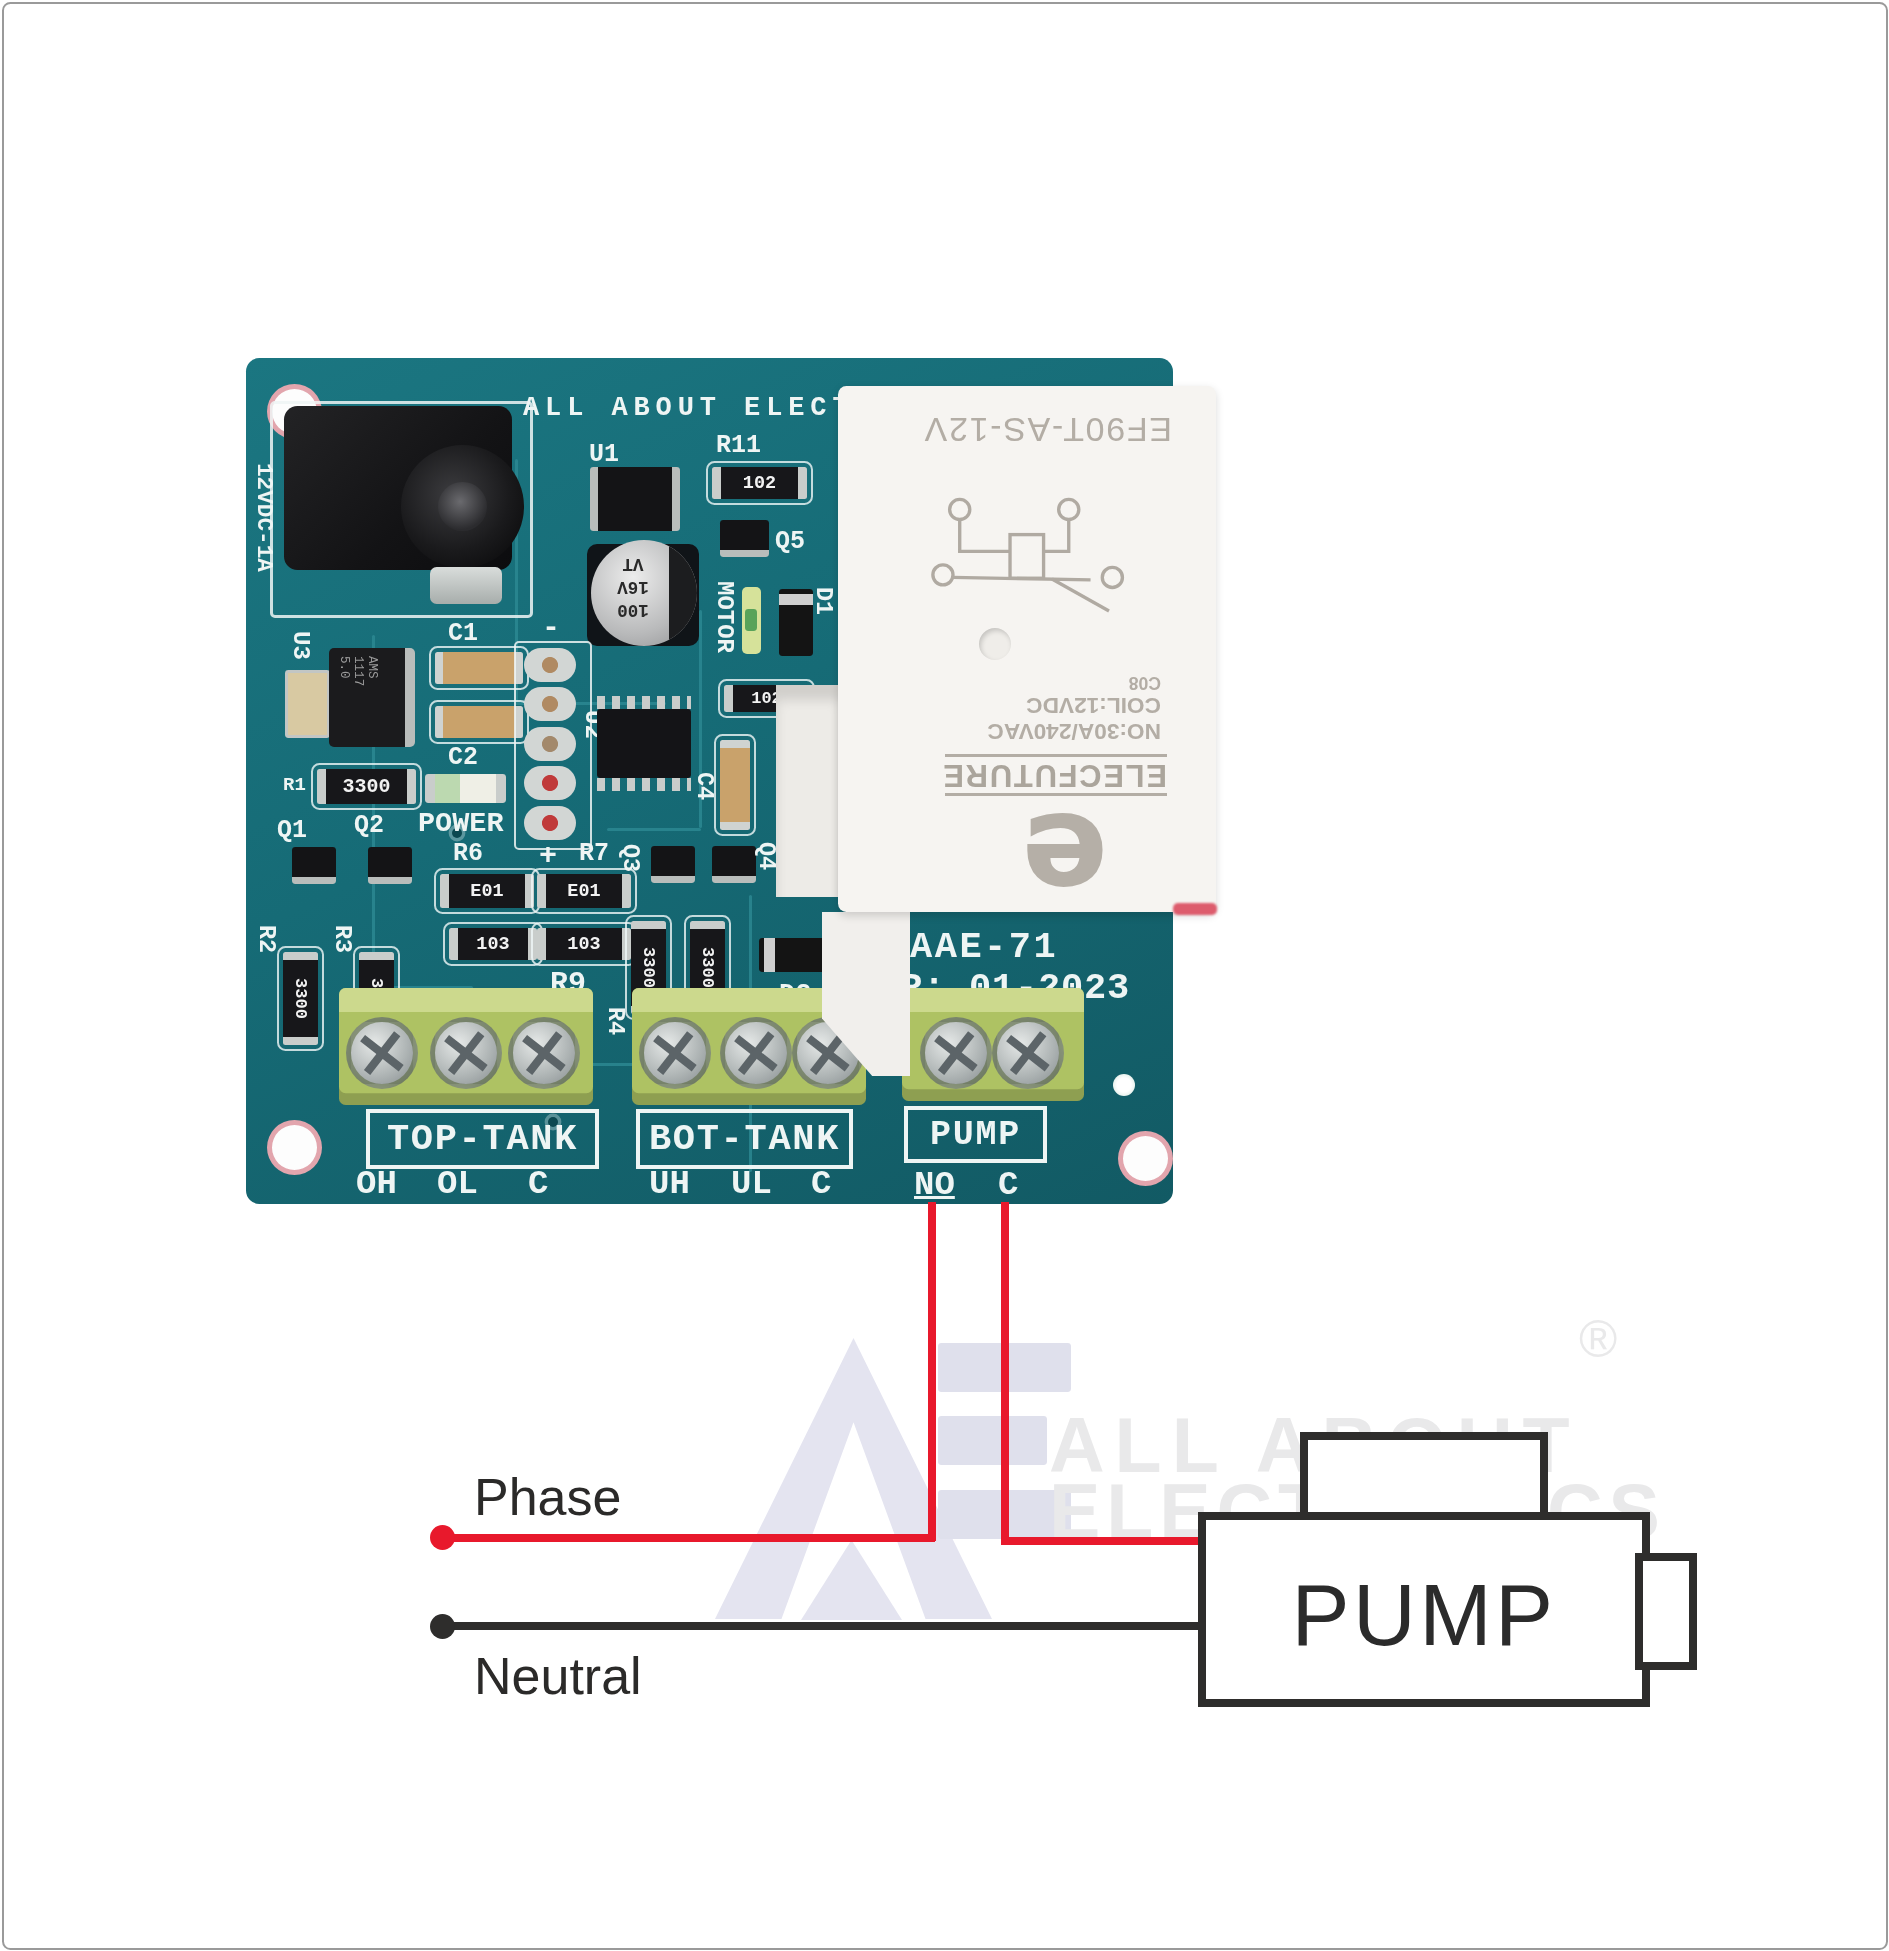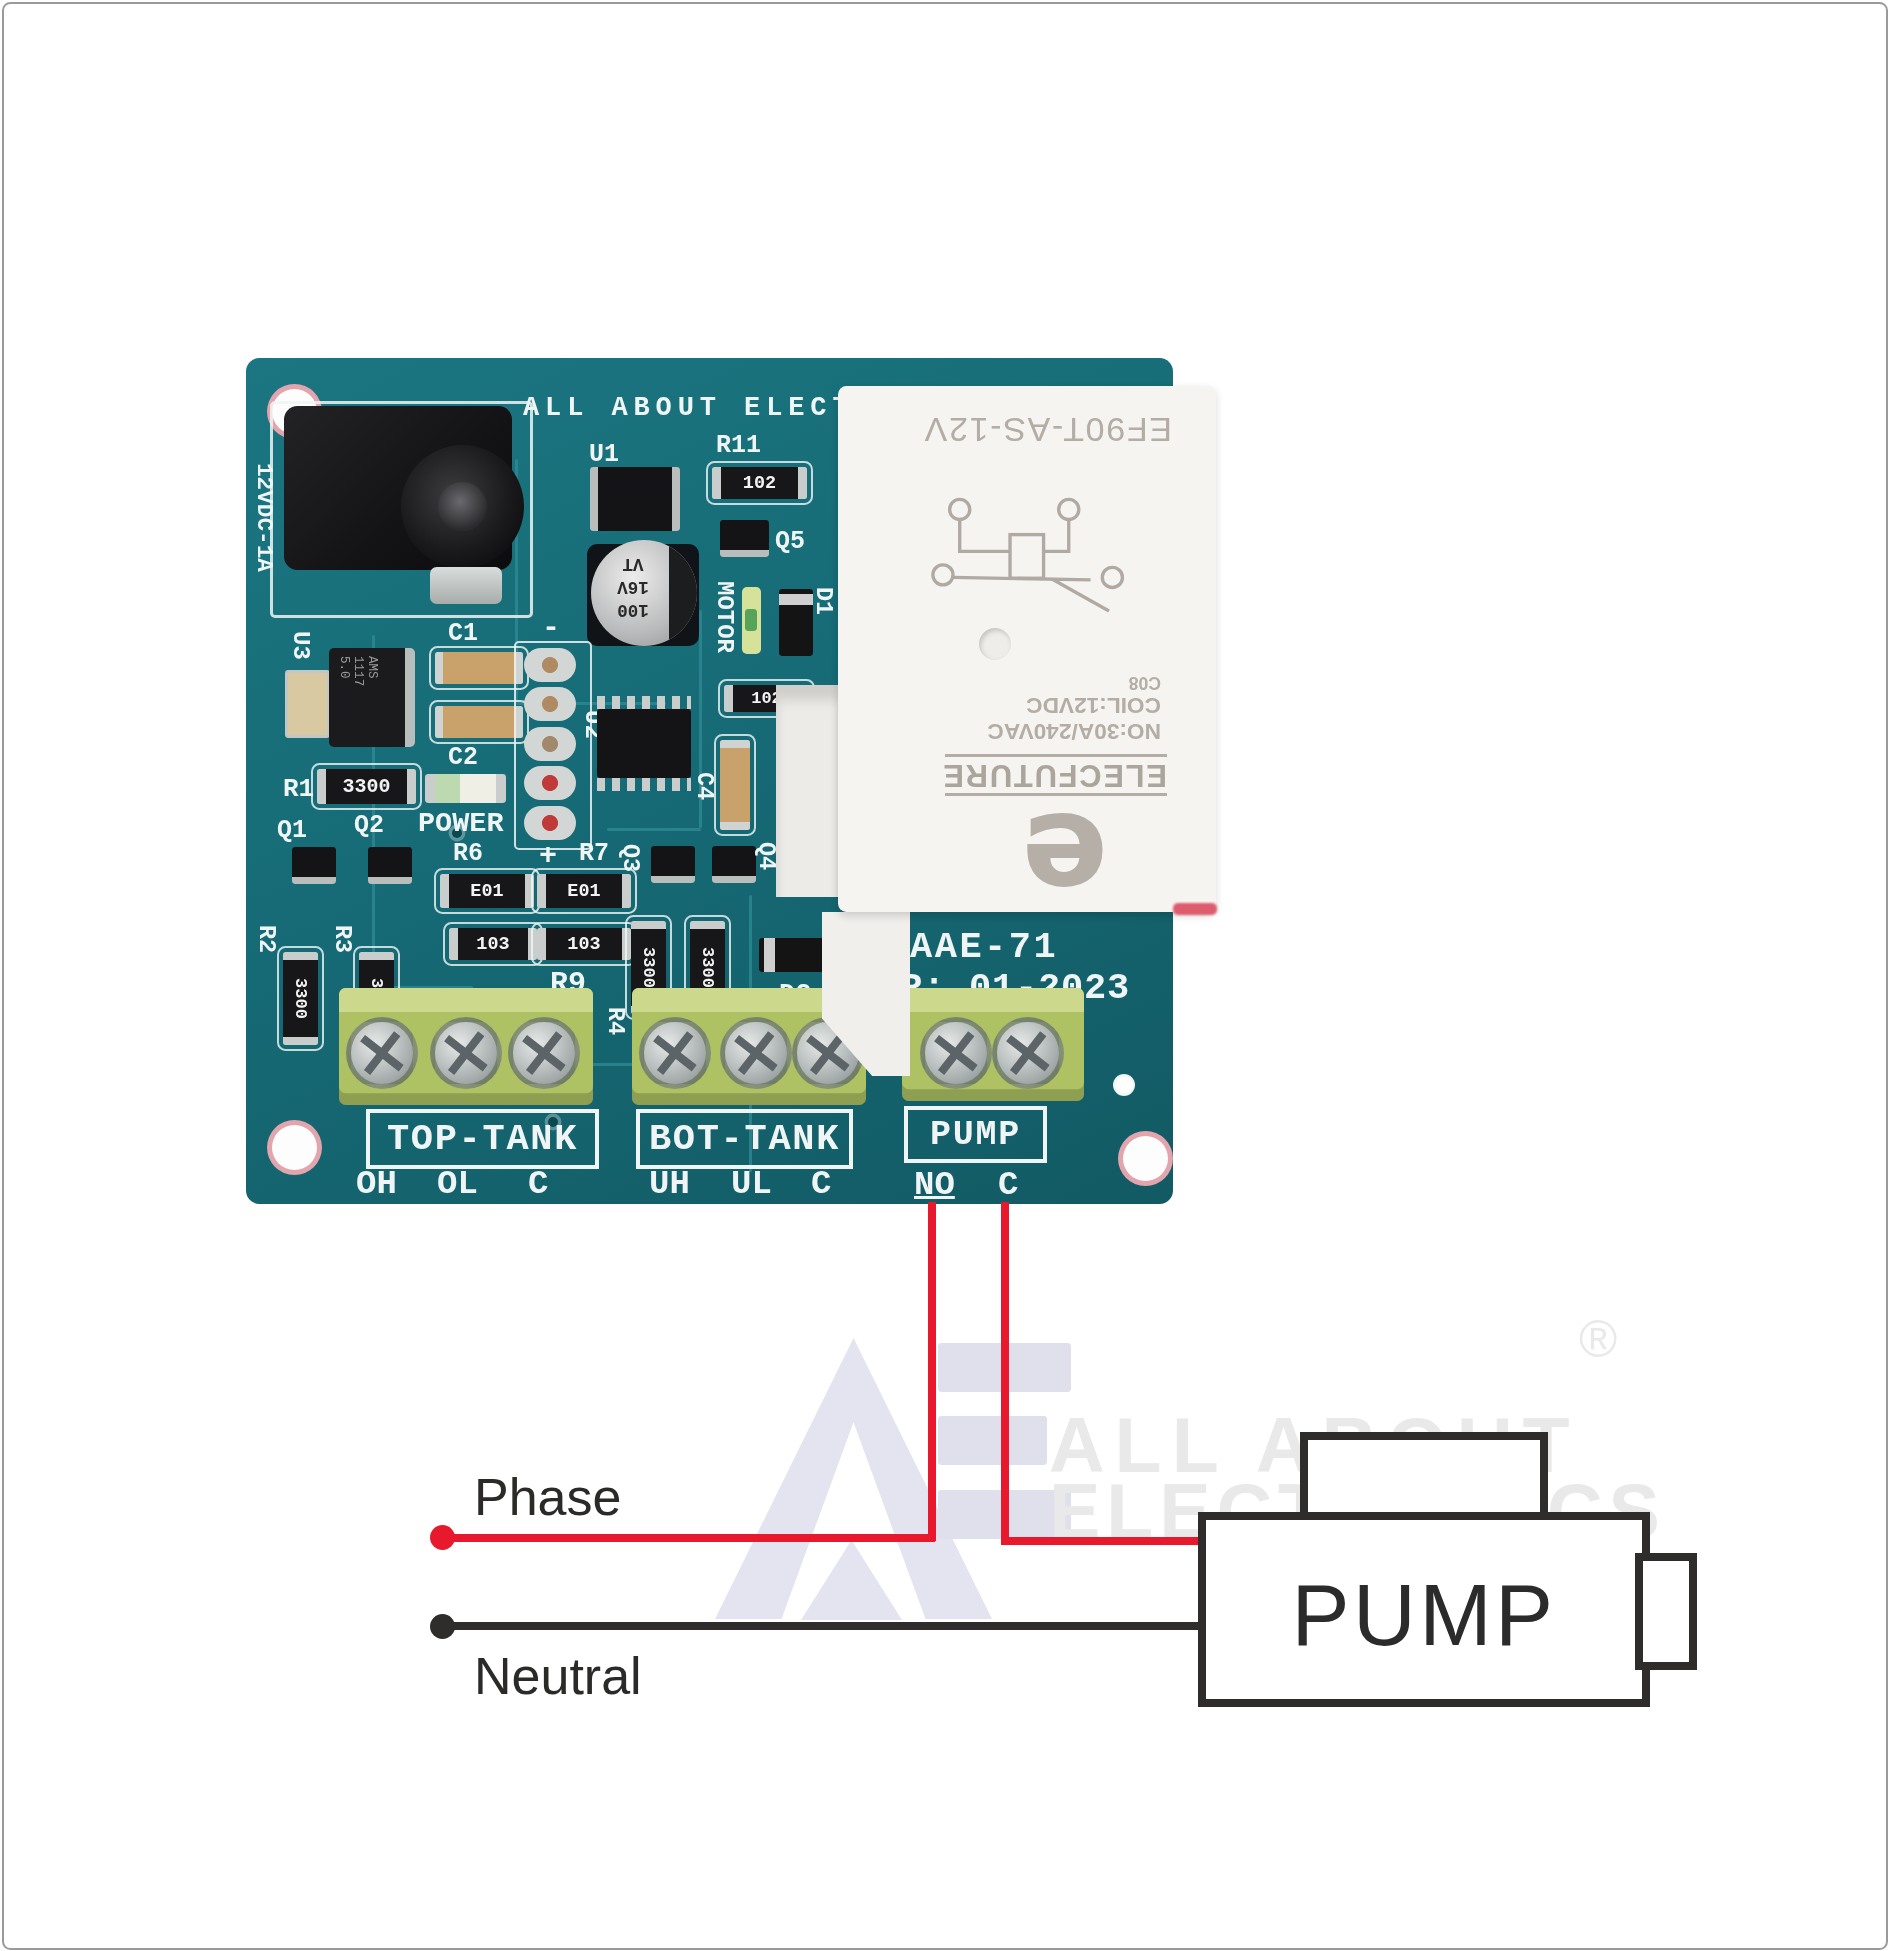--- a/index.html
+++ b/index.html
@@ -170,21 +170,21 @@
   <div class="abs" style="left:524px;top:806px;width:52px;height:34px;border-radius:17px;background:radial-gradient(circle,#c03a3a 0 7.6px,#d2d6d4 8.4px);z-index:2;"></div>
   <div class="silk vert" style="left:606px;top:710px;font-size:24px;z-index:2;">U2</div>
 
   <div class="abs" style="left:597px;top:696px;width:94px;height:13.4px;background:repeating-linear-gradient(90deg,#c9cdcb 0 8.4px,rgba(0,0,0,0) 8.4px 15px);z-index:2;"></div>
   <div class="abs" style="left:597px;top:709px;width:94px;height:69px;background:#141417;border-radius:3.4px;z-index:2;"></div>
   <div class="abs" style="left:597px;top:778px;width:94px;height:13.4px;background:repeating-linear-gradient(90deg,#c9cdcb 0 8.4px,rgba(0,0,0,0) 8.4px 15px);z-index:2;"></div>
 
   <div class="capv" style="left:720px;top:740px;width:30px;height:74px;z-index:2;"></div>
   <div class="silk vert" style="left:718px;top:772px;font-size:23.5px;z-index:2;">C4</div>
 
-  <div class="silk" style="left:283px;top:774px;font-size:26px;z-index:2;">R1</div>
+  <div class="silk" style="left:283px;top:774px;font-size:19px;z-index:2;">R1</div>
   <div class="rh" style="left:317px;top:769px;width:81px;height:35px;font-size:20px;z-index:2;">3300</div>
   <div class="abs" style="left:425px;top:774px;width:81px;height:28.5px;background:linear-gradient(90deg,#c9cdcb 0 10px,#bcd9b0 10px 35px,#efefe6 35px calc(100% - 10px),#c9cdcb calc(100% - 10px));border-radius:3.4px;z-index:2;"></div>
   <div class="silk" style="left:418px;top:807px;font-size:28.5px;z-index:2;">POWER</div>
 
   <div class="silk" style="left:277px;top:816px;font-size:25px;z-index:2;">Q1</div>
   <div class="q" style="left:292px;top:847px;width:44px;height:30px;z-index:2;"></div>
   <div class="silk" style="left:354px;top:811px;font-size:25px;z-index:2;">Q2</div>
   <div class="q" style="left:368px;top:847px;width:44px;height:30px;z-index:2;"></div>
 
   <div class="silk" style="left:453px;top:839px;font-size:25px;z-index:2;">R6</div>

